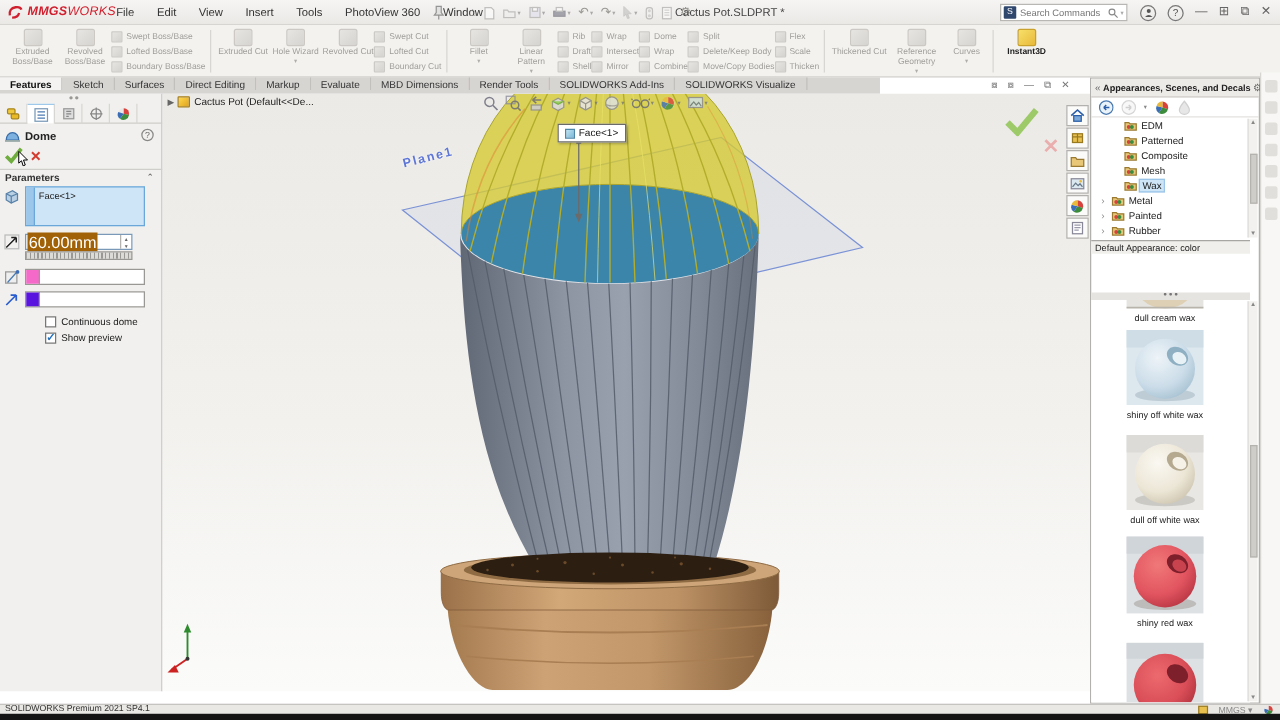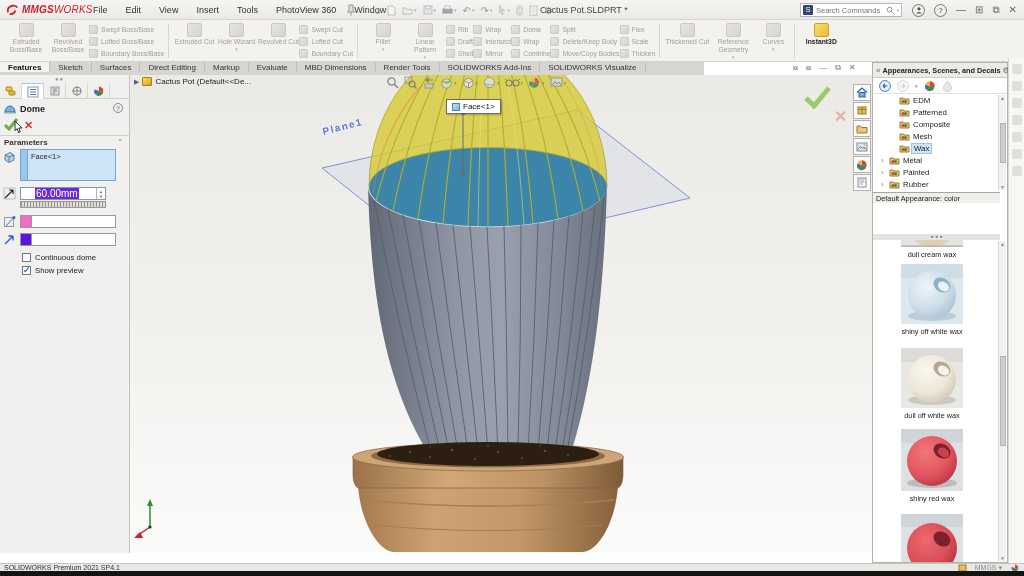--- a/index.html
+++ b/index.html
@@ -79,28 +79,28 @@
   .pm-sep{position:absolute;left:0;top:60px;width:130px;border-top:1px solid #d0cecb}
   .pm-paramhdr{position:absolute;left:4px;top:63px;font-size:8px;font-weight:bold;color:#333}
   .pm-chev{position:absolute;right:6px;top:63px;font-size:7px;color:#666}
   .facebox{position:absolute;left:20px;top:74px;width:96px;height:32px;background:#cde5f7;
            border:1px solid #6ba7d8}
   .facebox .bar{position:absolute;left:0;top:0;width:7px;height:100%;background:#9cc6ea;border-right:1px solid #6ba7d8}
   .facebox .fv{position:absolute;left:10px;top:2px;font-size:7.5px;color:#222}
   .pm-ic{position:absolute;left:3px;width:13px;height:13px}
   .distfield{position:absolute;left:20px;top:112px;width:86px;height:13px;background:#fff;
              border:1px solid #7a99b8;display:flex;align-items:center}
-  .distval{background:#6d28d9;color:#fff;font-size:10px;padding:0 1px;margin-left:14px}
+  .distval{background:#a16207;color:#fff;font-size:13px;padding:0 1px;margin-left:1px}
   .spin{margin-left:auto;width:9px;height:11px;border-left:1px solid #b5b3b0;display:flex;
         flex-direction:column;align-items:center;justify-content:center;font-size:4px;color:#666}
   .wheel{position:absolute;left:20px;top:126px;width:86px;height:7px;border:1px solid #9a9894;
          background:repeating-linear-gradient(90deg,#9a9894 0 1px,#dddbd8 1px 3px)}
   .reffield{position:absolute;left:20px;width:96px;height:13px;background:#fff;border:1px solid #9a9894;display:flex}
   .chip{width:11px;height:100%;border-right:1px solid #9a9894}
-  .chk{position:absolute;left:22px;display:flex;align-items:center;gap:4px;font-size:7.8px;color:#222}
+  .chk{position:absolute;left:36px;display:flex;align-items:center;gap:4px;font-size:7.8px;color:#222}
   .box{width:9px;height:9px;background:#fff;border:1px solid #777;position:relative;flex:none}
   .box.checked:after{content:"✓";position:absolute;left:0;top:-2px;font-size:9px;color:#1d6fbe;font-weight:bold}
   .cursor{position:absolute;left:14px;top:46px}
 
   
   .vp{position:absolute;left:130px;top:75px;width:742px;height:478px;
       background:linear-gradient(#eceae7 0%,#f2f1ee 55%,#fbfbfa 100%);overflow:hidden}
   .vp svg.scene{position:absolute;left:0;top:0}
   .crumb{position:absolute;left:4px;top:2px;display:flex;align-items:center;gap:3px;
          font-size:8px;color:#222}

